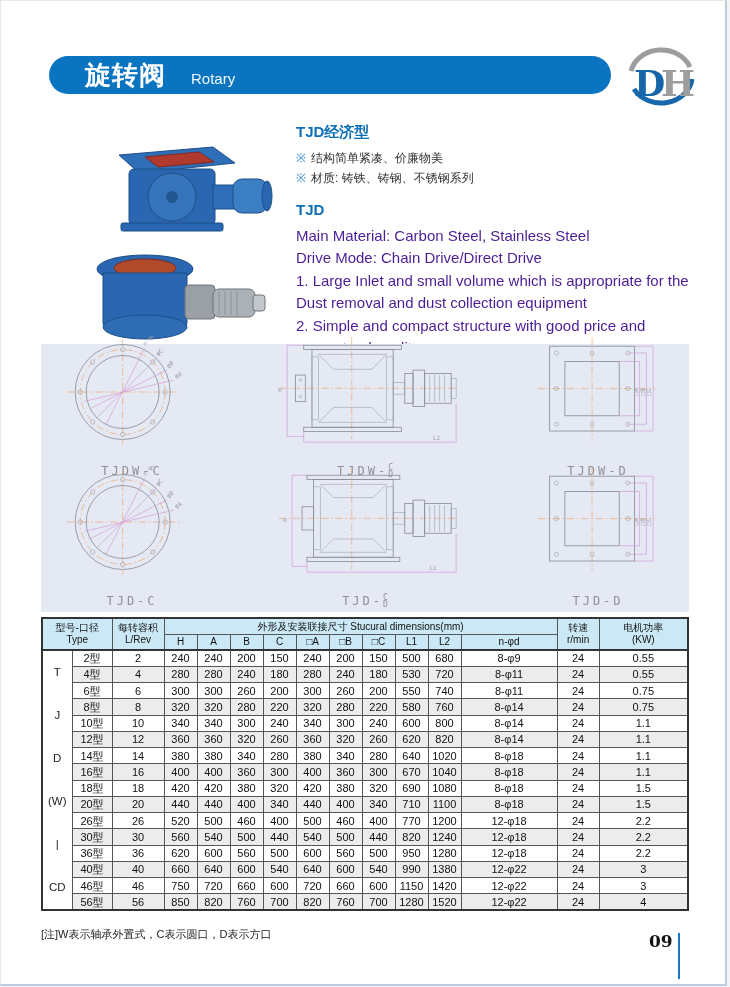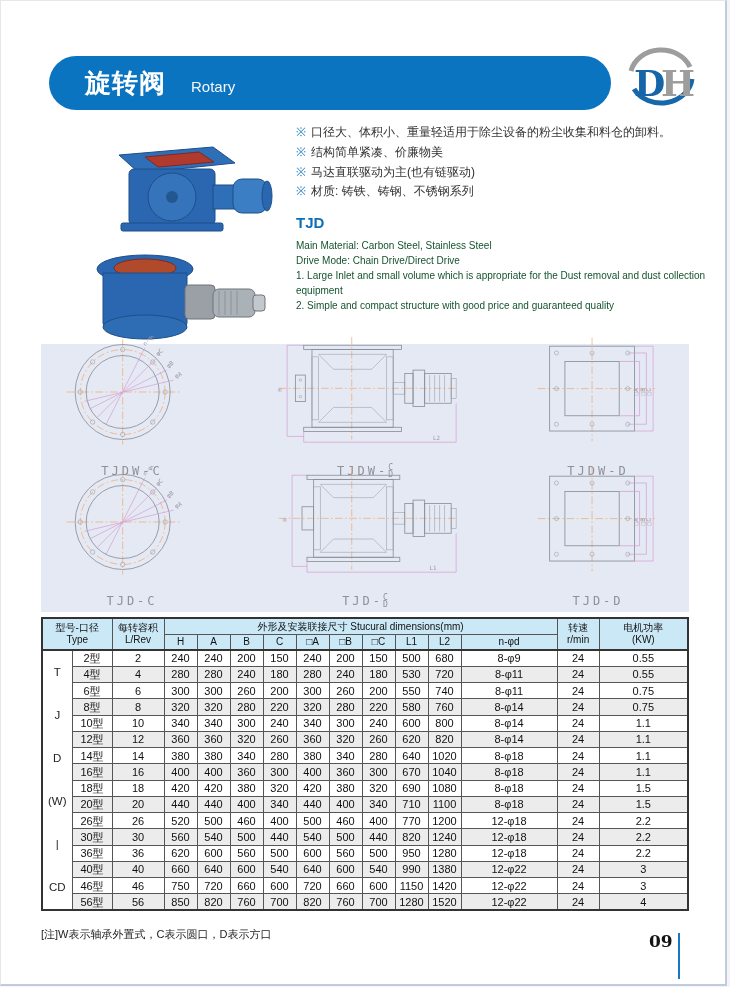--- a/index.html
+++ b/index.html
@@ -11,37 +11,37 @@
   }
   .page {
     position: absolute; left: 0; top: 0; width: 727px; height: 986px;
     background: #fff;
     border-right: 2px solid #bfccdf; border-bottom: 2px solid #bfccdf;
     border-top: 1px solid #e7e7e7; border-left: 1px solid #e7e7e7;
     overflow: hidden;
   }
   
   .banner {
-    position: absolute; left: 48px; top: 55px; width: 562px; height: 54px;
+    position: absolute; left: 48px; top: 55px; width: 562px; height: 38px;
     background: #0b74c0; border-radius: 27px;
     display: flex; align-items: center; padding-left: 36px;
   }
   .banner-title { color: #fff; font-size: 26px; font-weight: bold; letter-spacing: 1px; }
   .banner-sub   { color: #f2f8fd; font-size: 15px; margin-left: 25px; margin-top: 6px; }
   .logo { position: absolute; left: 616px; top: 44px; width: 88px; height: 72px; }
 
   
   .photos { position: absolute; left: 72px; top: 136px; width: 210px; }
   .photo { display: block; }
   .specs { position: absolute; left: 295px; top: 122px; width: 420px; }
   .sec-heading { color: #0d6fb8; font-size: 15px; font-weight: bold; margin-bottom: 7px; }
   .bullets { list-style: none; margin-bottom: 12px; }
   .bullets li { font-size: 12px; color: #333; line-height: 1.65; }
   .bullets .mark { color: #2f86c7; margin-right: 5px; }
-  .tjd-lines p { font-size: 10px; color: #14532d; line-height: 1.5; }
+  .tjd-lines p { font-size: 15px; color: #4c1d95; line-height: 1.5; }
 
   
   .drawings {
     position: absolute; left: 40px; top: 343px; width: 648px; height: 268px;
     background: #e5e9f4; padding: 4px 6px;
   }
   .draw-row { display: flex; justify-content: space-between; align-items: flex-end; height: 130px; }
   .fig { display: flex; flex-direction: column; align-items: center; }
   .caption {
     font-family: "DejaVu Sans Mono", monospace;
@@ -117,24 +117,23 @@
       <rect x="140" y="42" width="42" height="28" rx="6" fill="#aab1b7" stroke="#6f757b"></rect>
       <line x1="146" y1="44" x2="146" y2="68" stroke="#8d949a"></line>
       <line x1="152" y1="44" x2="152" y2="68" stroke="#8d949a"></line>
       <line x1="158" y1="44" x2="158" y2="68" stroke="#8d949a"></line>
       <line x1="164" y1="44" x2="164" y2="68" stroke="#8d949a"></line>
       <rect x="180" y="48" width="12" height="16" rx="3" fill="#c2c8cd" stroke="#6f757b"></rect>
     </svg>
   </div>
 
   <div class="specs">
+    <div class="sec-heading">TJD经济型</div>
     <ul class="bullets">
-      <li><span class="mark">※</span><span>口径大、体积小、重量轻适用于除尘设备的粉尘收集和料仓的卸料。</span></li>
       <li><span class="mark">※</span><span>结构简单紧凑、价廉物美</span></li>
-      <li><span class="mark">※</span><span>马达直联驱动为主(也有链驱动)</span></li>
       <li><span class="mark">※</span><span>材质: 铸铁、铸钢、不锈钢系列</span></li>
     </ul>
     <div class="sec-heading">TJD</div>
     <div class="tjd-lines">
       <p>Main Material: Carbon Steel, Stainless Steel</p>
       <p>Drive Mode: Chain Drive/Direct Drive</p>
       <p>1. Large Inlet and small volume which is appropriate for the Dust removal and dust collection equipment</p>
       <p>2. Simple and compact structure with good price and guaranteed quality</p>
     </div>
   </div>

